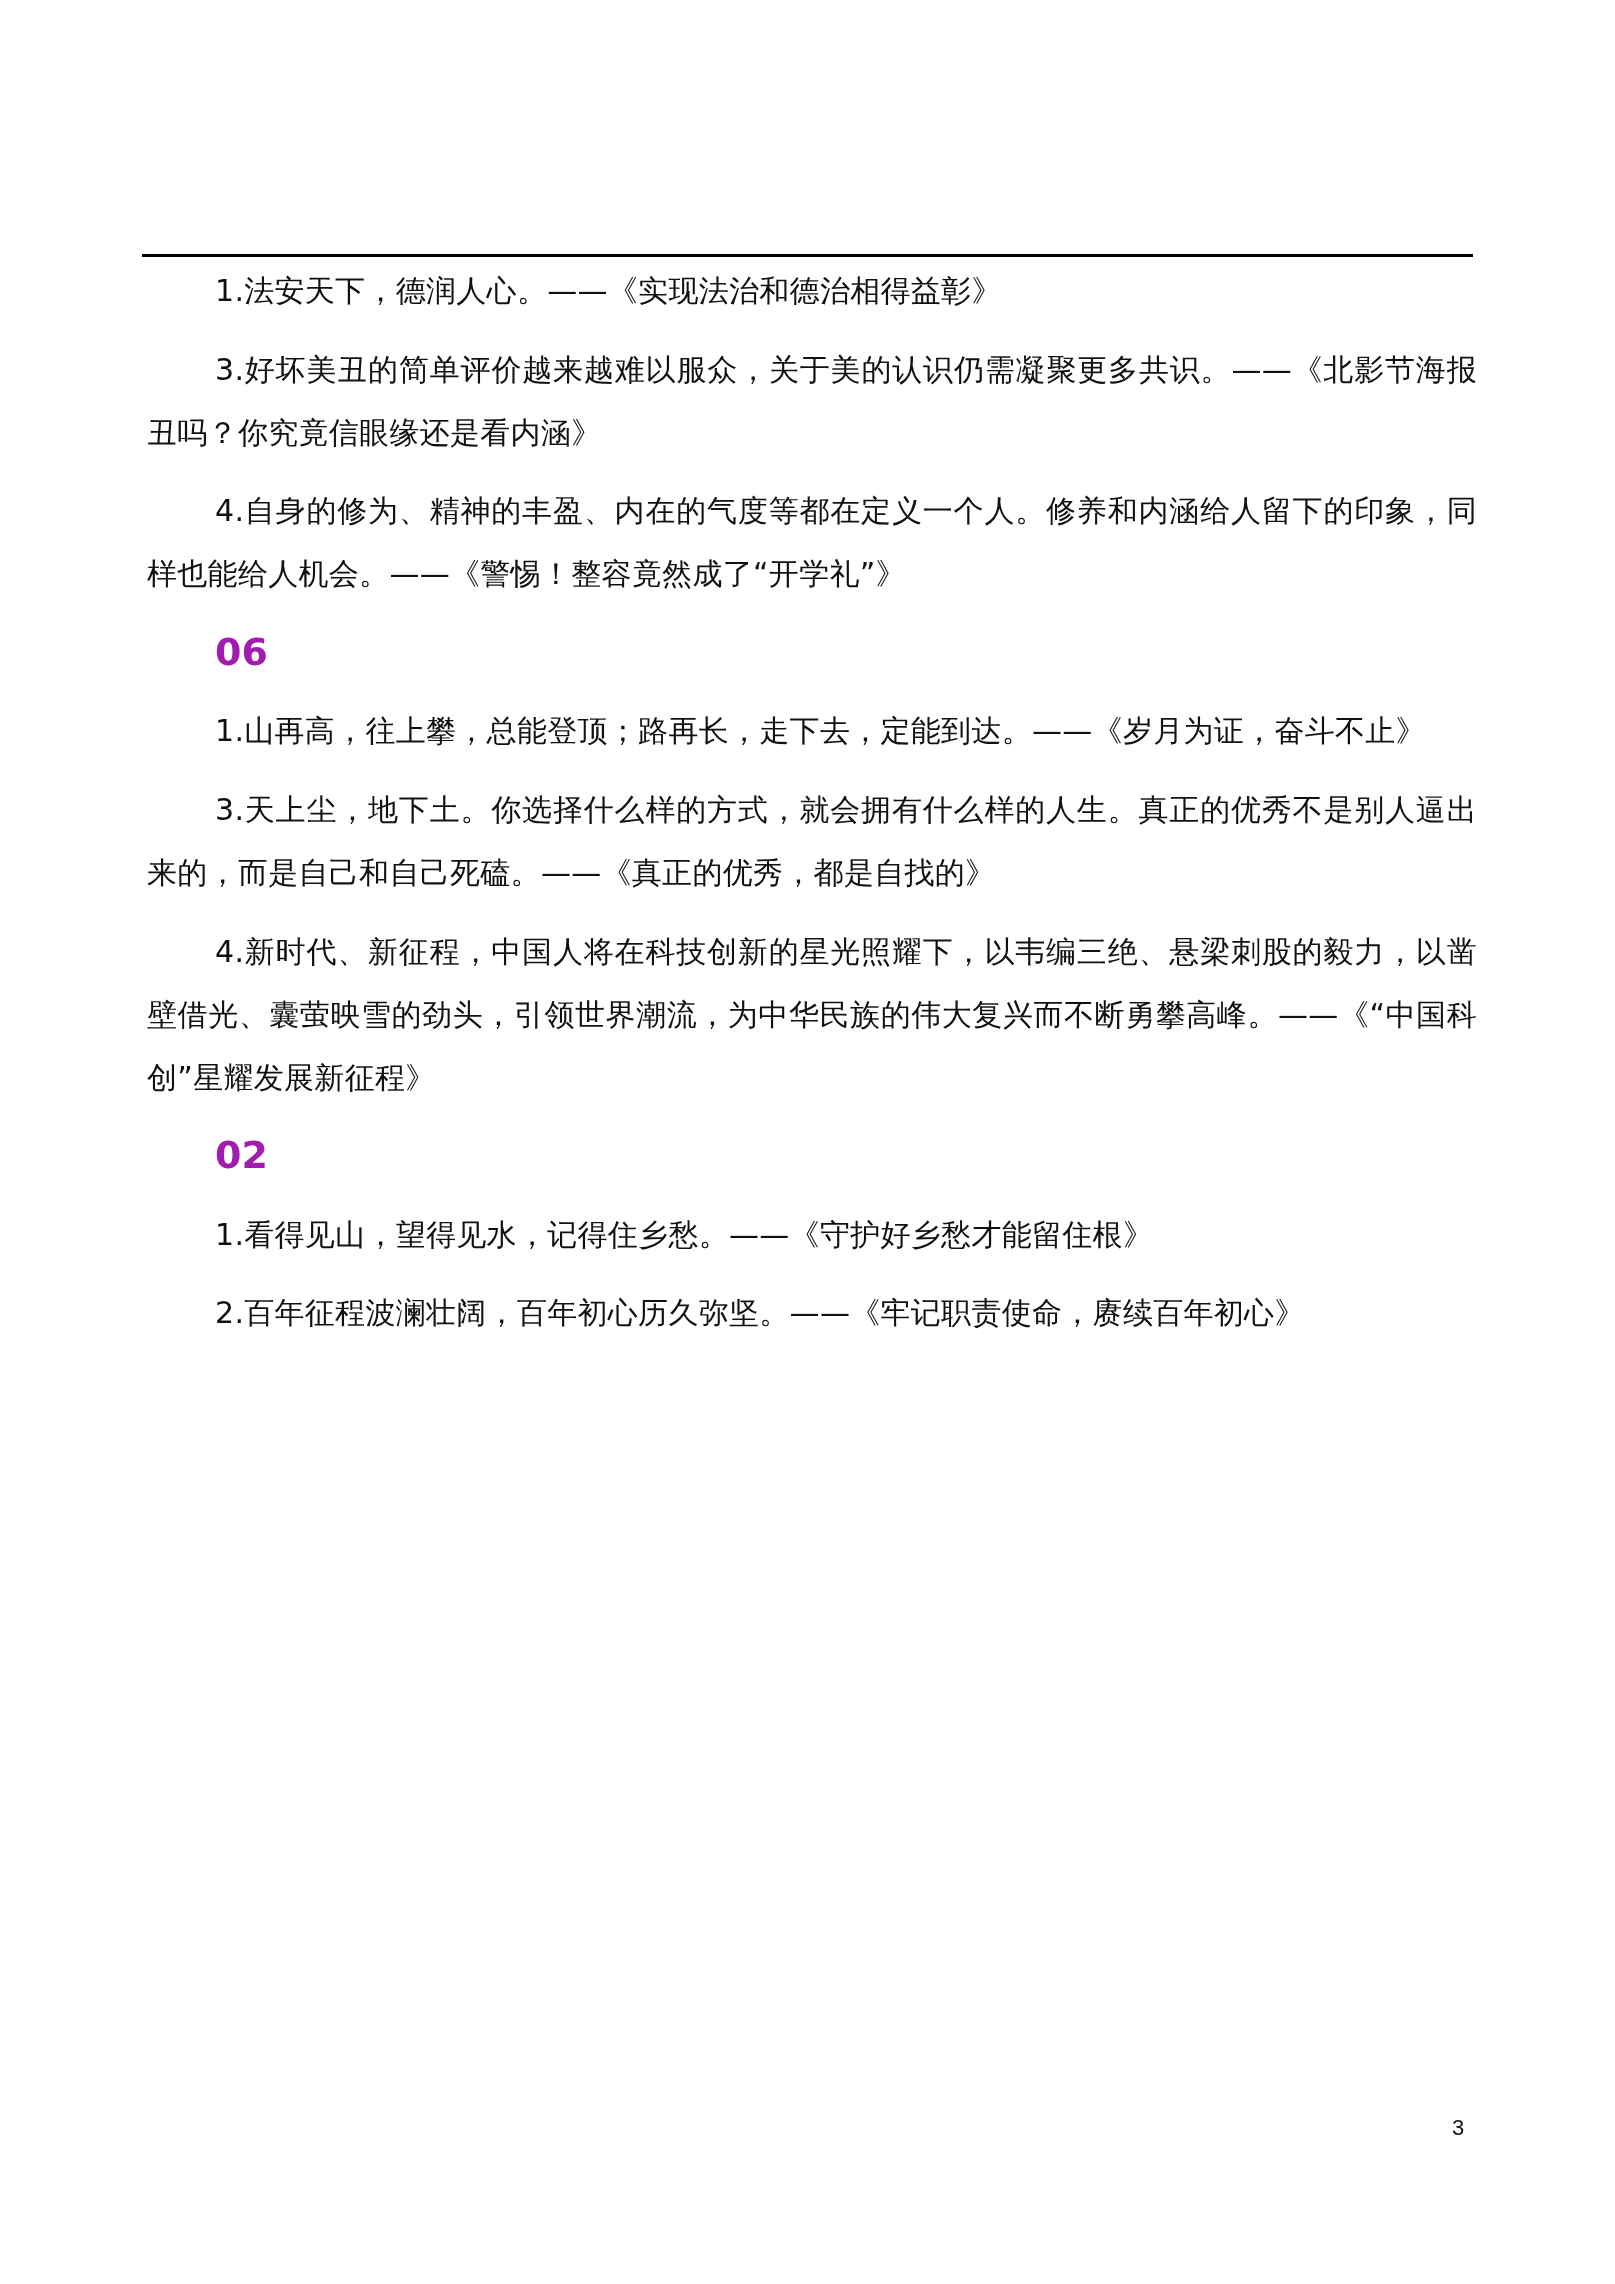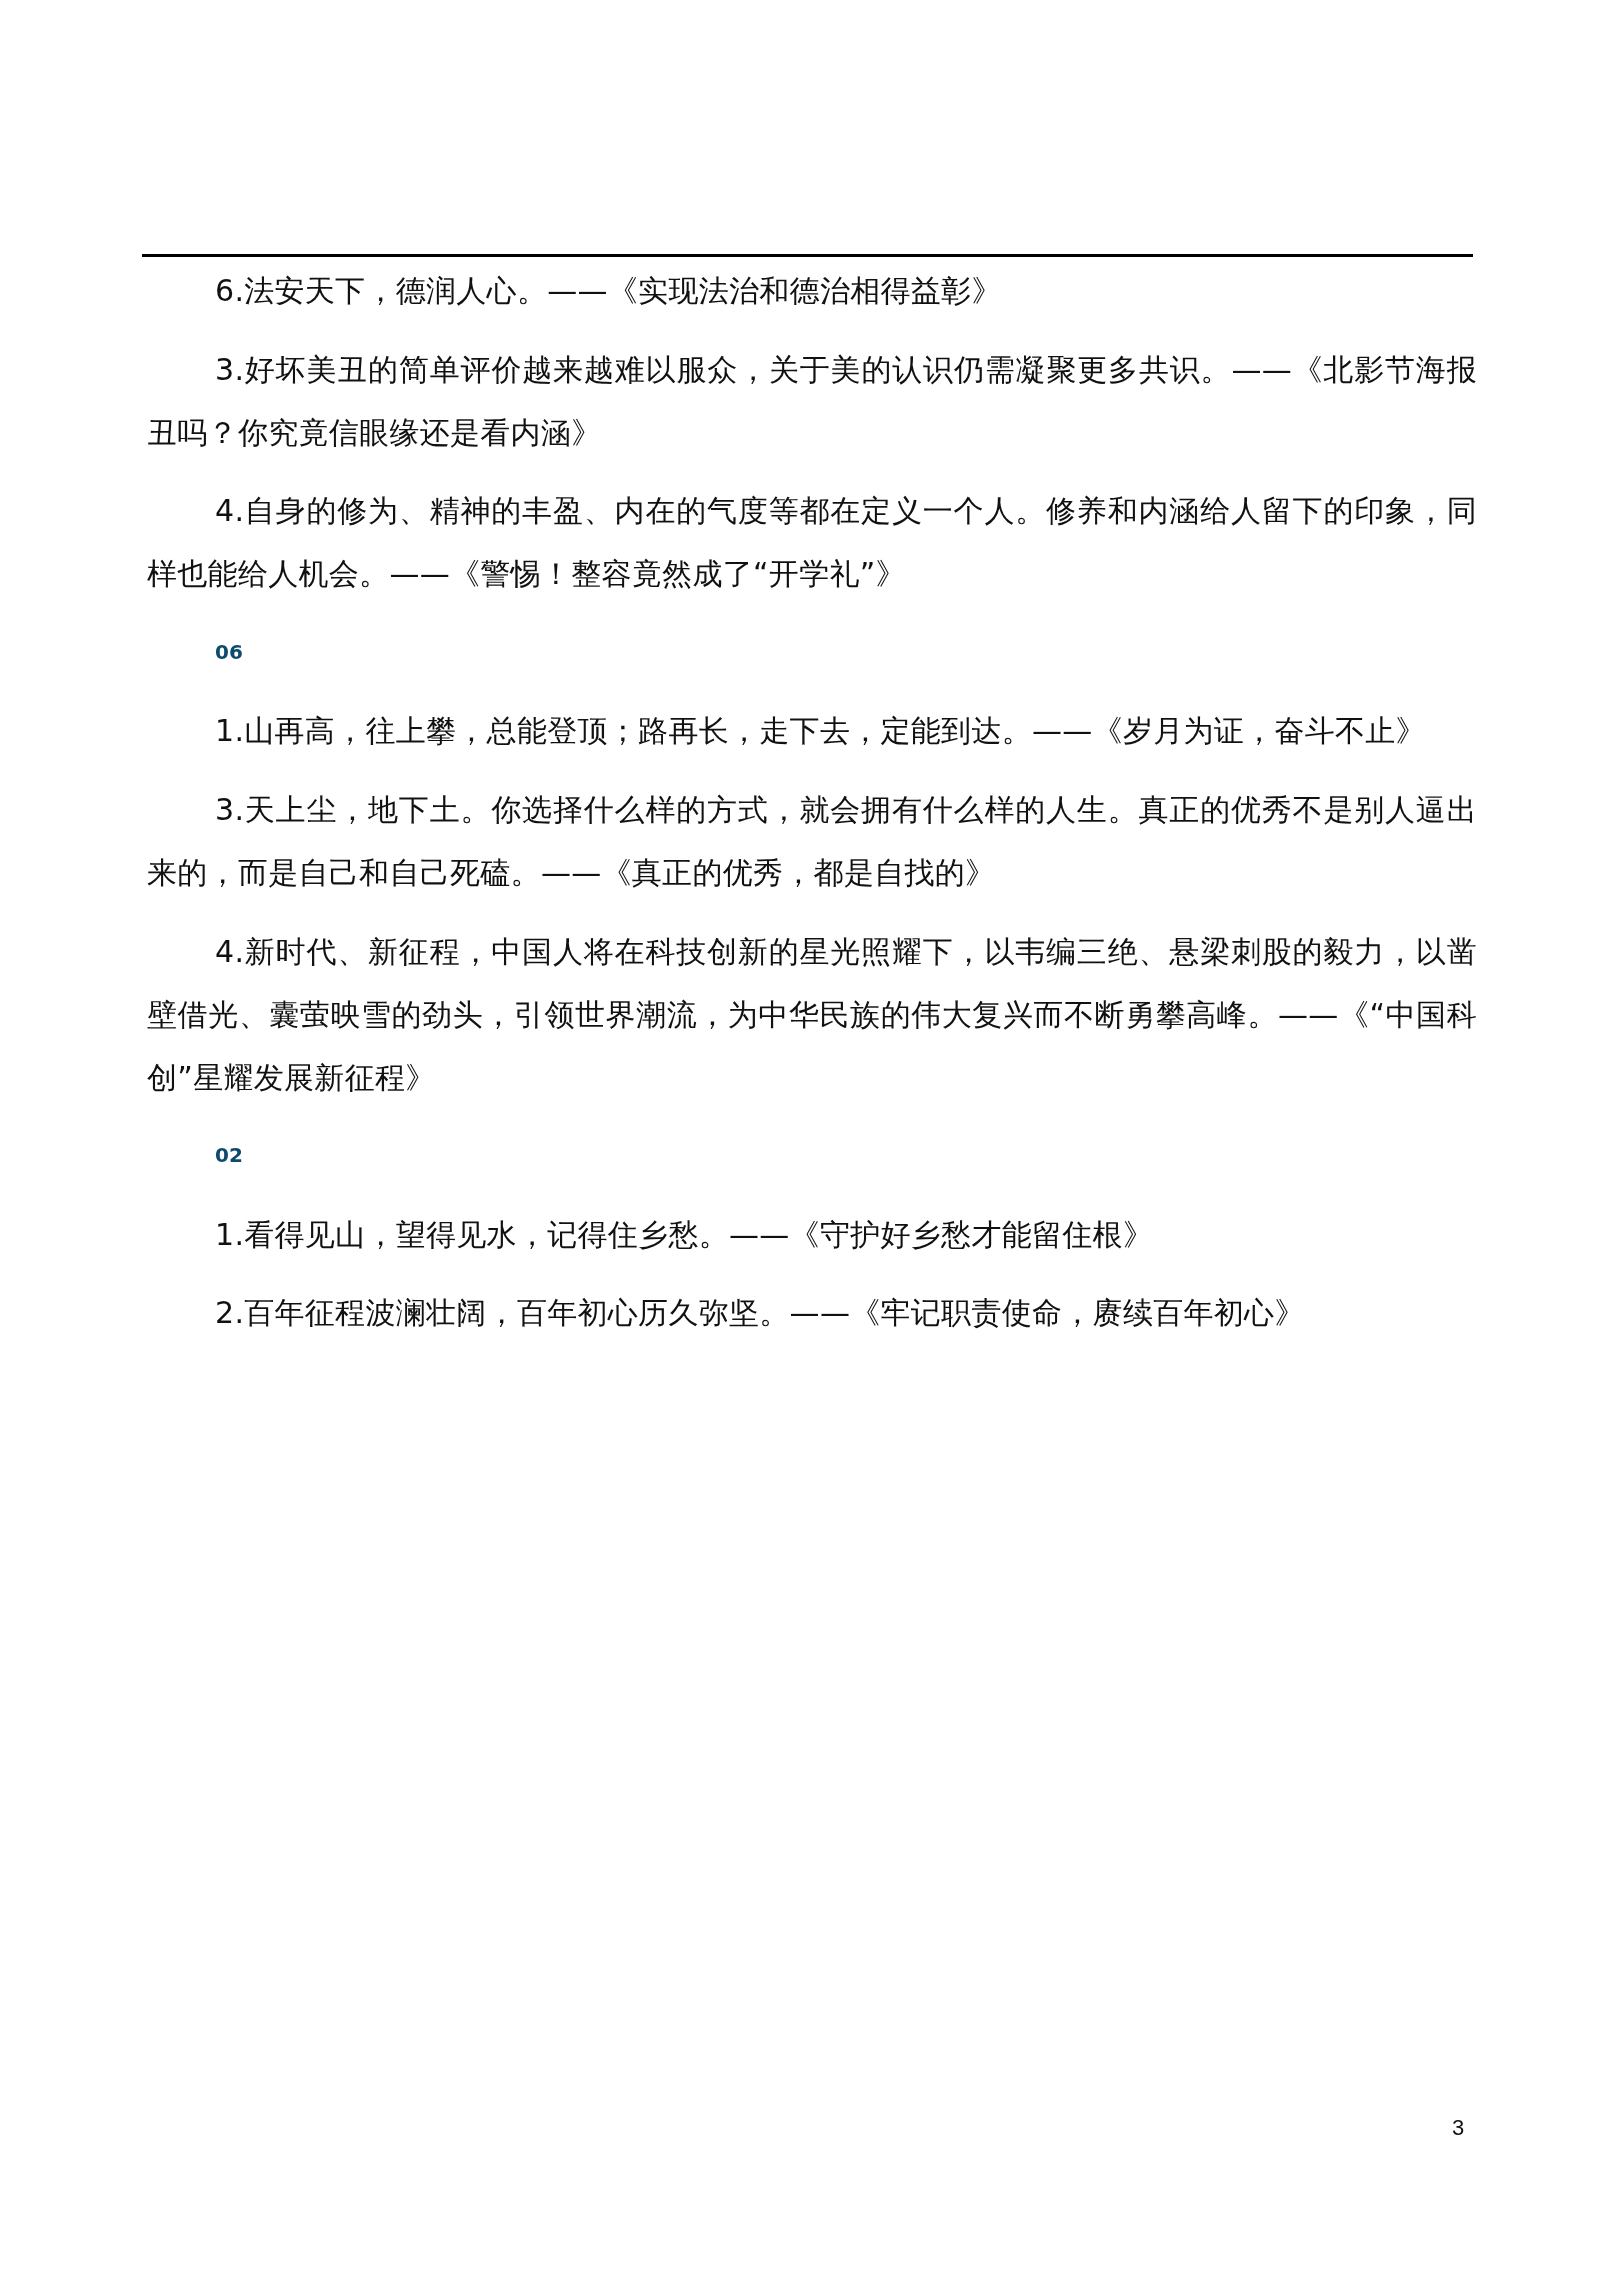--- a/index.html
+++ b/index.html
@@ -2,32 +2,32 @@
 <html style="font-size:10.4px"><head>
 <meta charset="utf-8">
 <style>
   html, body { margin: 0; padding: 0; background: #ffffff; }
   body { width: 1616px; height: 2284px; position: relative; overflow: hidden;
          font-family: "DejaVu Sans", "Liberation Sans", sans-serif; color: #111111; }
   .rule { position: absolute; left: 142px; top: 254px; width: 1331px; height: 2.6px; background: #000; }
   .content { position: absolute; left: 147px; top: 259px; width: 1330px; }
   .para { font-size: 30px; line-height: 63px; margin: 0 0 15.6px 0; text-indent: 68px;
           text-align: justify; letter-spacing: 0.3px; }
-  .heading { font-size: 20px; line-height: 63px; margin: 0 0 15.6px 0; padding-left: 68px;
-             color: #0c4a6e; font-weight: bold; }
+  .heading { font-size: 38px; line-height: 63px; margin: 0 0 15.6px 0; padding-left: 68px;
+             color: #a21caf; font-weight: bold; }
   .page-num { position: absolute; left: 1452px; top: 2115px; font-size: 22px;
               font-family: "Liberation Sans", sans-serif; color: #111; }
 </style>
 </head>
 <body>
 
 <div class="rule"></div>
 
 <div class="content">
-  <p class="para">6.法安天下，德润人心。——《实现法治和德治相得益彰》</p>
+  <p class="para">1.法安天下，德润人心。——《实现法治和德治相得益彰》</p>
   <p class="para">3.好坏美丑的简单评价越来越难以服众，关于美的认识仍需凝聚更多共识。——《北影节海报丑吗？你究竟信眼缘还是看内涵》</p>
   <p class="para">4.自身的修为、精神的丰盈、内在的气度等都在定义一个人。修养和内涵给人留下的印象，同样也能给人机会。——《警惕！整容竟然成了“开学礼”》</p>
   <p class="heading">06</p>
   <p class="para">1.山再高，往上攀，总能登顶；路再长，走下去，定能到达。——《岁月为证，奋斗不止》</p>
   <p class="para">3.天上尘，地下土。你选择什么样的方式，就会拥有什么样的人生。真正的优秀不是别人逼出来的，而是自己和自己死磕。——《真正的优秀，都是自找的》</p>
   <p class="para">4.新时代、新征程，中国人将在科技创新的星光照耀下，以韦编三绝、悬梁刺股的毅力，以凿壁借光、囊萤映雪的劲头，引领世界潮流，为中华民族的伟大复兴而不断勇攀高峰。——《“中国科创”星耀发展新征程》</p>
   <p class="heading">02</p>
   <p class="para">1.看得见山，望得见水，记得住乡愁。——《守护好乡愁才能留住根》</p>
   <p class="para">2.百年征程波澜壮阔，百年初心历久弥坚。——《牢记职责使命，赓续百年初心》</p>
 </div>

